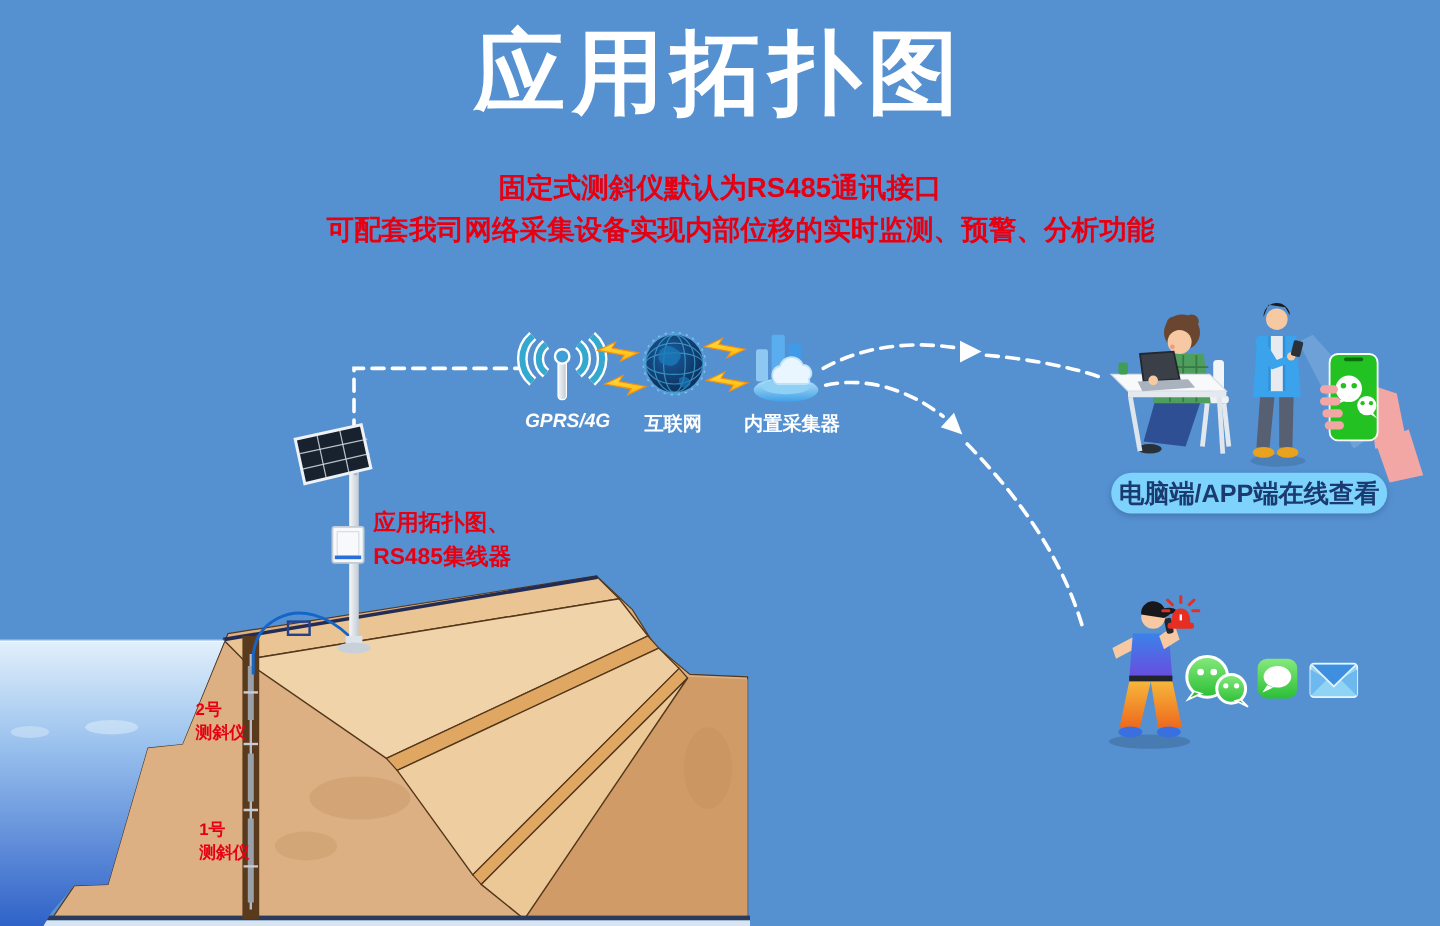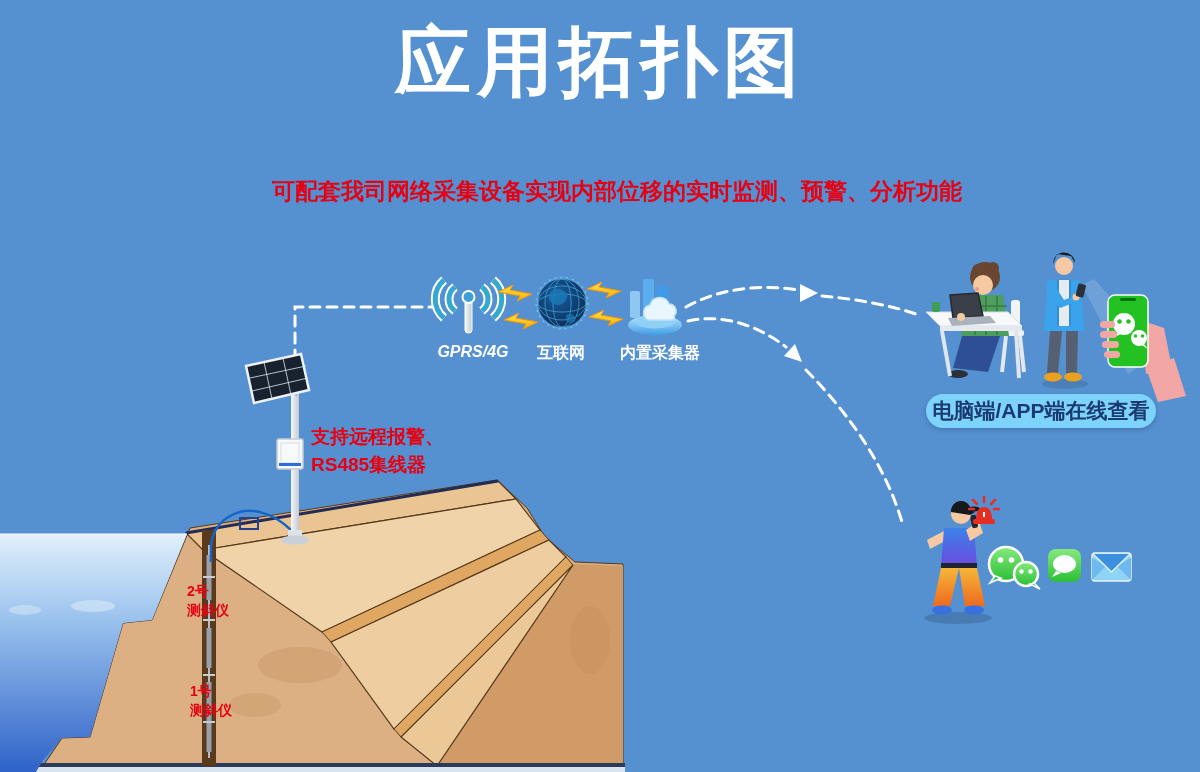--- a/index.html
+++ b/index.html
@@ -12,21 +12,21 @@
   .sub{left:0;width:100%;text-align:center;color:#e60012;font-weight:700;font-size:23px;}
   .sub1{top:141px;}
   .sub2{top:176px;margin-left:17px;}
   .node-label{color:#ffffff;font-weight:700;font-size:16px;text-align:center;}
   .node-label.gprs{left:425px;top:343px;width:96px;font-style:italic;}
   .node-label.internet{left:516px;top:343px;width:90px;font-family:Liberation Mono, monospace;}
   .node-label.cloud{left:612px;top:343px;width:96px;}
   .station-label{left:311px;top:423px;color:#e60012;font-size:19px;font-weight:800;line-height:1.45;}
   .station-label span{display:block;}
   .incl{color:#e60012;font-size:14px;font-weight:800;line-height:1.35;}
-  .incl span{display:block;margin-left:24px;}
+  .incl span{display:block;}
   .incl2{left:163px;top:582px;}
   .incl1{left:166px;top:682px;}
   .pill{background:#7dd3fc;color:#1a3a70;font-weight:800;display:flex;align-items:center;
         justify-content:center;box-shadow:0 2px 5px rgba(20,40,80,.25);}
   .pill1{left:926px;top:394px;width:230px;height:34px;border-radius:17px;font-size:21px;}
   .pill2{left:924px;top:626px;width:216px;height:34px;border-radius:17px;font-size:22px;}
 </style>
 </head>
 <body>
 
@@ -313,28 +313,29 @@
   <g>
     <rect x="1092" y="553" width="39" height="28" rx="3" fill="#8fd4f4" stroke="#e8f6ff" stroke-width="1.5"></rect>
     <polygon points="1093,554 1111.5,572 1130,554" fill="#3f8fe0"></polygon>
     <polygon points="1092,580 1106,566 1092,558" fill="#6db8ee"></polygon>
     <polygon points="1131,580 1117,566 1131,558" fill="#6db8ee"></polygon>
     <path d="M 1093,554 L 1111.5,572 L 1130,554" fill="none" stroke="#dff2fd" stroke-width="1.5"></path>
   </g>
 </svg>
 
   <h1 class="overlay title">应用拓扑图</h1>
+  <div class="overlay sub sub1">固定式测斜仪默认为RS485通讯接口</div>
   <div class="overlay sub sub2">可配套我司网络采集设备实现内部位移的实时监测、预警、分析功能</div>
 
   <div class="overlay node-label gprs">GPRS/4G</div>
   <div class="overlay node-label internet">互联网</div>
   <div class="overlay node-label cloud">内置采集器</div>
 
   <div class="overlay station-label">
-    <span>支持远程报警、</span>
+    <span>应用拓扑图、</span>
     <span>RS485集线器</span>
   </div>
 
   <div class="overlay incl incl2">
     <span>2号</span>
     <span>测斜仪</span>
   </div>
   <div class="overlay incl incl1">
     <span>1号</span>
     <span>测斜仪</span>

